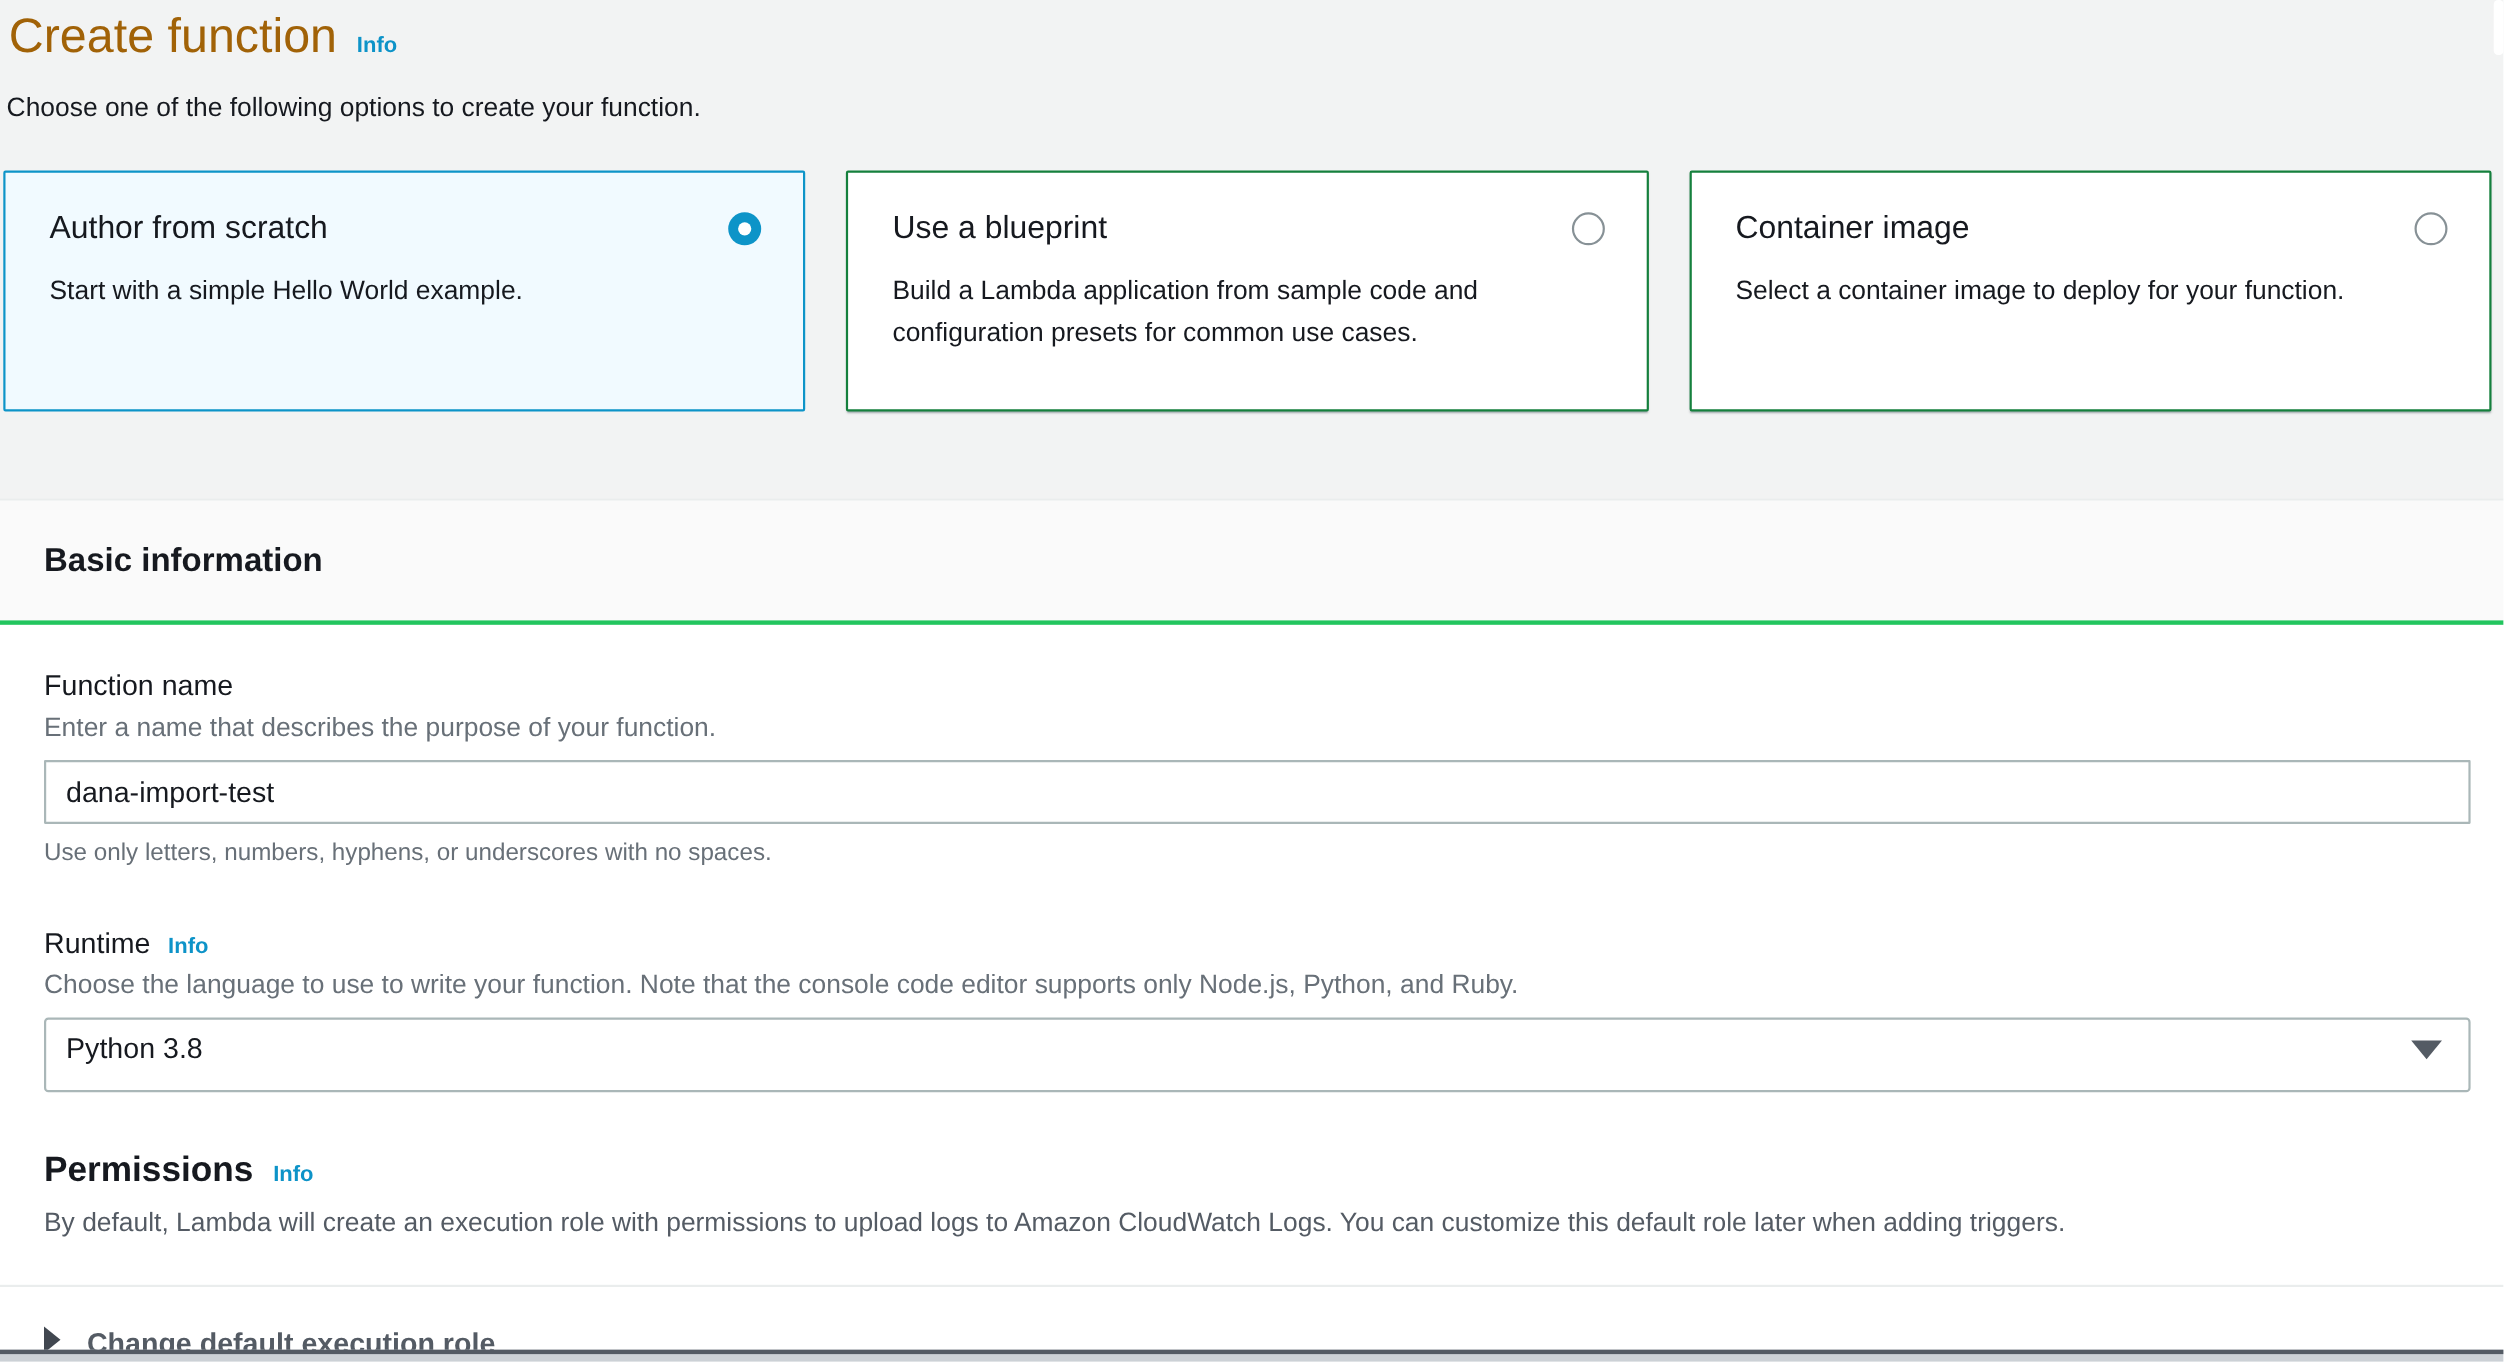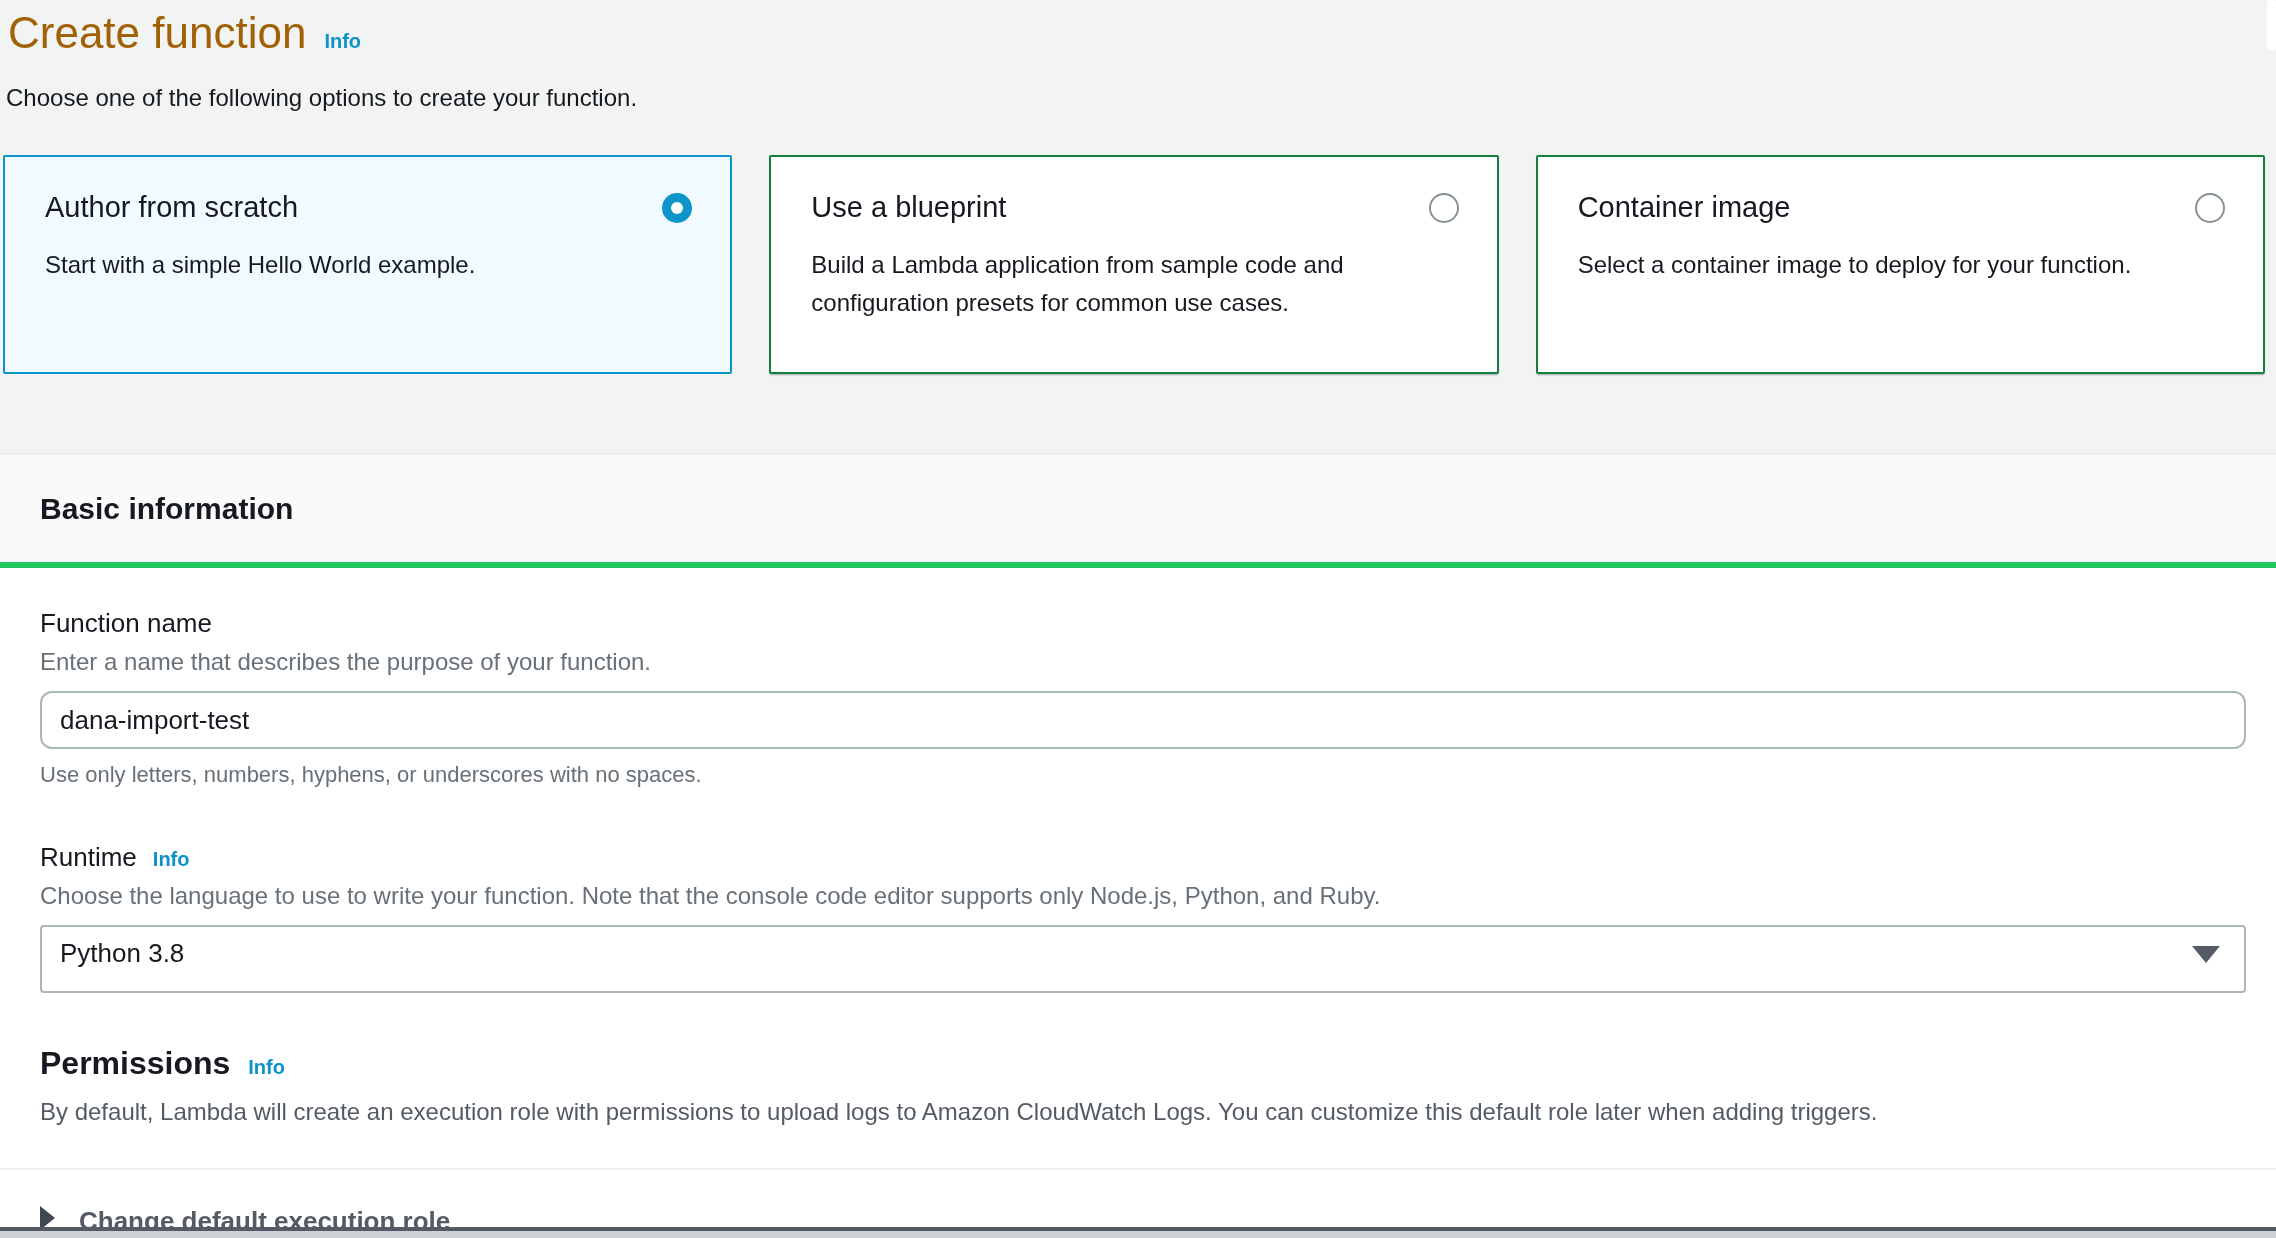--- a/index.html
+++ b/index.html
@@ -50,35 +50,35 @@
     display: flex; align-items: center; justify-content: center;
   }
   .radio.checked { border: none; background: #0d94c8; }
   .radio.checked .dot { width: 12px; height: 12px; border-radius: 50%; background: #ffffff; }
 
   
   .panel-header {
     height: 115px;
     background: #fafafa;
     border-top: 2px solid #eaeded;
-    border-bottom: 6px solid #22c55e;
+    border-bottom: 4px solid #22c55e;
     display: flex; align-items: center;
     padding-left: 40px;
   }
   .panel-header h2 { font-size: 30px; font-weight: 700; color: #16191f; }
 
   .panel-body { padding: 40px 30px 0 40px; }
 
   .field-label-row { display: flex; align-items: baseline; }
   .field-label { font-size: 26px; color: #16191f; font-weight: 400; }
   .field-desc { margin-top: 9px; font-size: 24px; color: #687078; }
   .text-input {
     display: block; width: 100%; height: 58px;
     margin-top: 15px;
-    border: 2px solid #aab7b8; border-radius: 12px;
+    border: 2px solid #aab7b8; border-radius: 1px;
     padding: 0 18px;
     font-size: 26px; color: #16191f;
     font-family: "Liberation Sans", "DejaVu Sans", sans-serif;
     background: #fff; outline: none;
   }
   .field-hint { margin-top: 13px; font-size: 22px; color: #687078; }
 
   .runtime-block { margin-top: 54px; }
   .select-box {
     position: relative;

